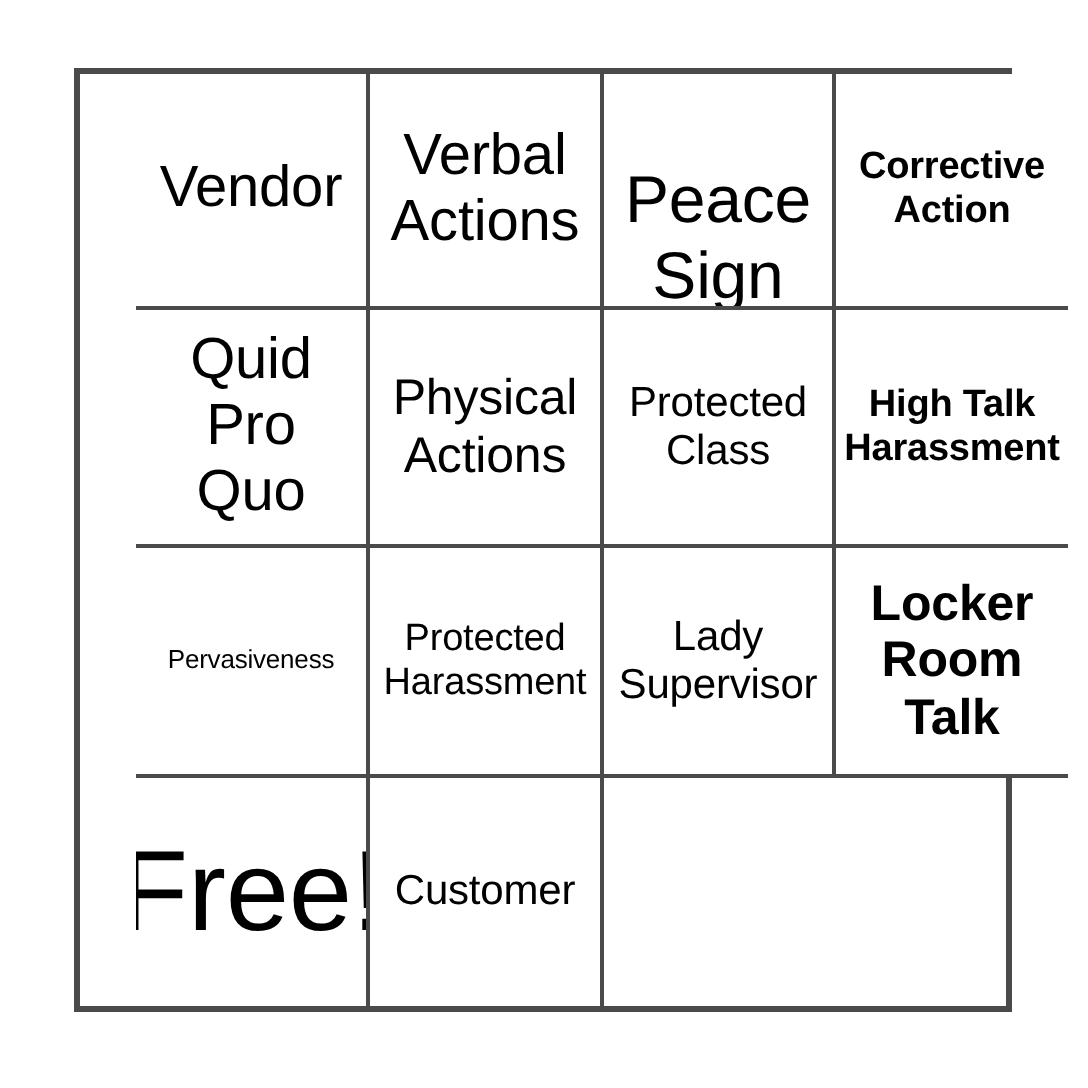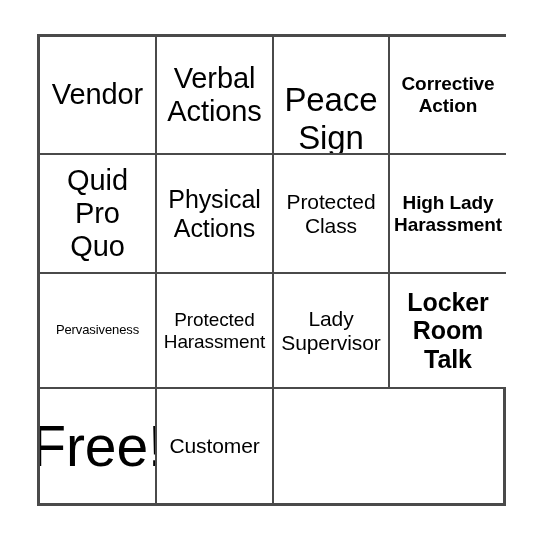--- a/index.html
+++ b/index.html
@@ -21,20 +21,21 @@
     left: 37px;
     top: 34px;
     width: 469px;
     height: 472px;
     box-sizing: border-box;
     border: 3px solid #4a4a4a;
     background: #ffffff;
     display: grid;
     grid-template-columns: 117px 117px 116px 116px;
     grid-template-rows: 118px 119px 115px 114px;
+    padding-left: 28px;
   }
 
   .bingo-cell {
     box-sizing: border-box;
     border-right: 2px solid #4a4a4a;
     border-bottom: 2px solid #4a4a4a;
     display: flex;
     align-items: center;
     justify-content: center;
     text-align: center;
@@ -91,21 +92,21 @@
   <div class="bingo-cell">
     <span class="cell-text sz-md">Physical
 Actions</span>
   </div>
   <div class="bingo-cell">
     <span class="cell-text sz-sm">Protected
 Class</span>
   </div>
 
   <div class="bingo-cell">
-    <span class="cell-text sz-xs">High Lady
+    <span class="cell-text sz-xs">High Talk
 Harassment</span>
   </div>
   <div class="bingo-cell">
     <span class="cell-text sz-xxs">Pervasiveness</span>
   </div>
   <div class="bingo-cell">
     <span class="cell-text sz-xs">Protected
 Harassment</span>
   </div>
   <div class="bingo-cell">

